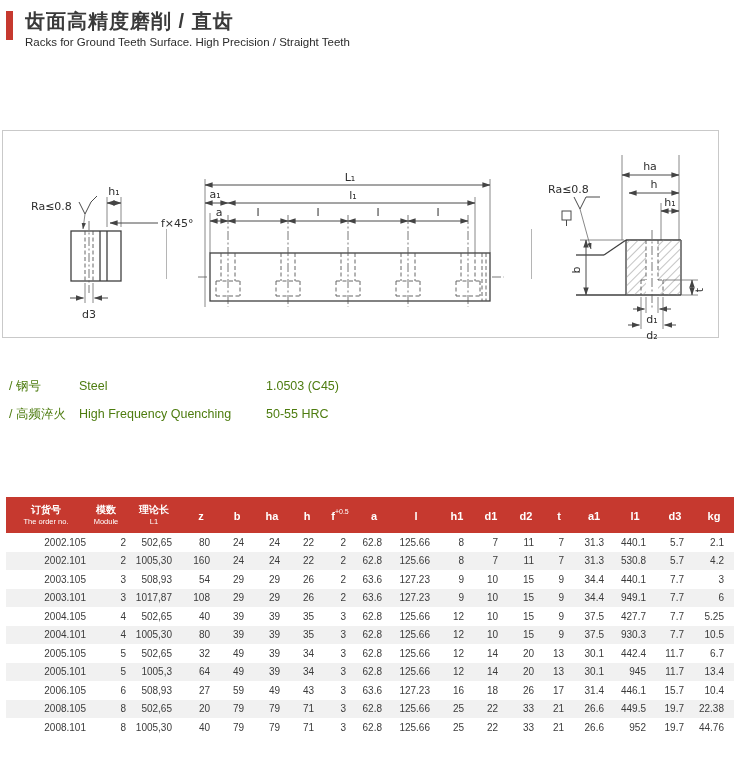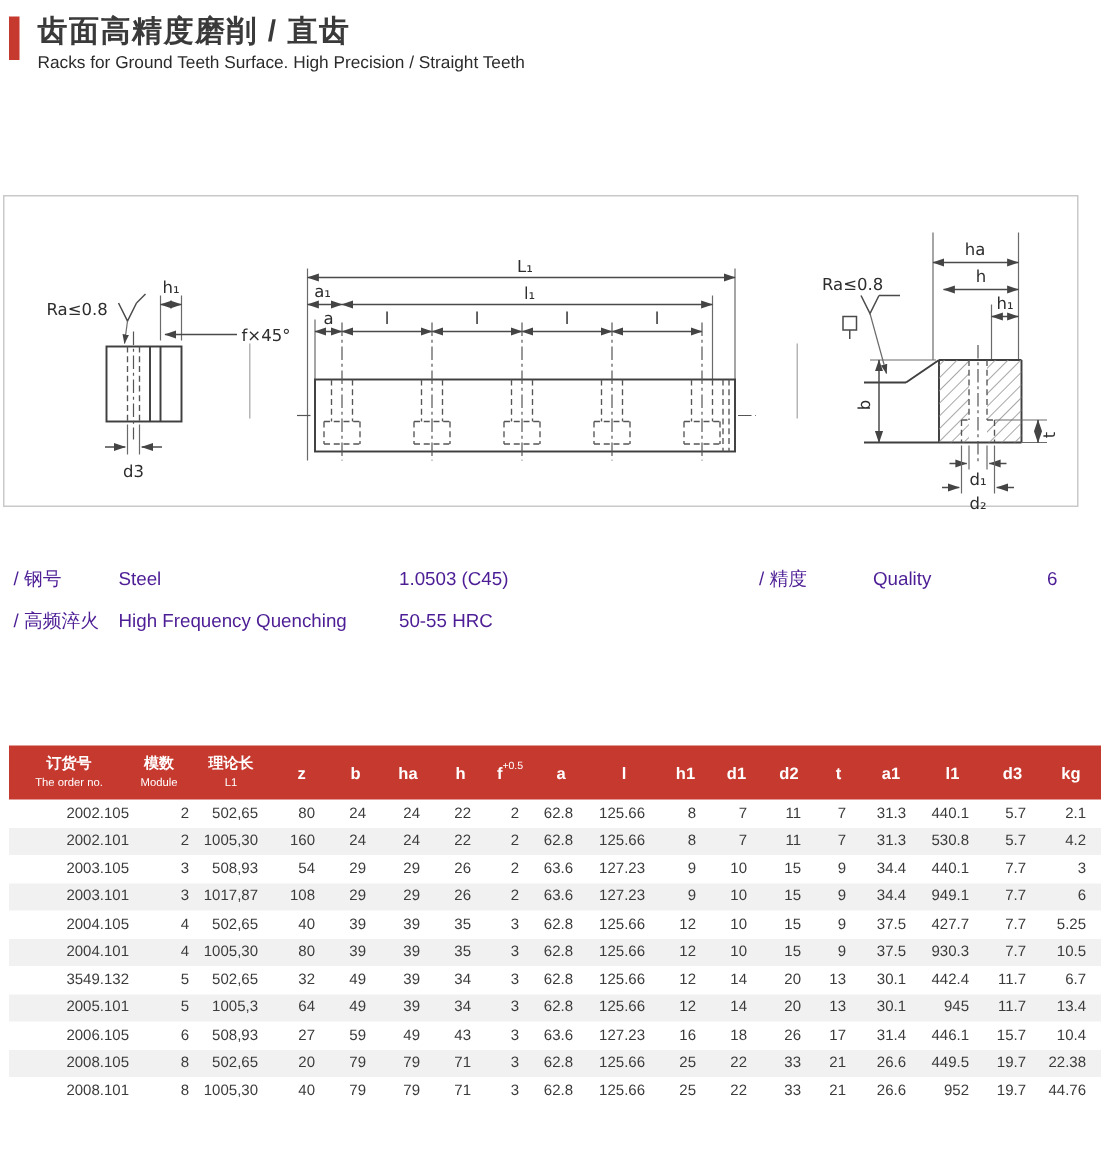--- a/index.html
+++ b/index.html
@@ -30,21 +30,21 @@
   .sep1{left:163px;top:98px;height:50px;}
   .sep2{left:528px;top:98px;height:50px;}
   svg text{font-family:"DejaVu Sans","Liberation Sans",sans-serif;font-size:11px;fill:#2e2e2e;}
   .dim{stroke:#4a4a4a;stroke-width:1;fill:none;}
   .thin{stroke:#6a6a6a;stroke-width:0.8;fill:none;}
   .solid{stroke:#3f3f3f;stroke-width:1.3;fill:none;}
   .dash{stroke:#555;stroke-width:0.9;fill:none;stroke-dasharray:4 2.5;}
   .cline{stroke:#555;stroke-width:0.8;fill:none;stroke-dasharray:9 2.5 2 2.5;}
 
   
-  .specs{position:absolute;left:0;top:372px;width:737px;font-size:12.5px;color:#4c1d95;}
+  .specs{position:absolute;left:0;top:372px;width:737px;font-size:12.5px;color:#4d7c0f;}
   .specs-grid{display:grid;grid-template-columns:492px 245px;}
   .spec-item{display:grid;height:28px;align-items:center;}
   .spec-item.l{grid-template-columns:70px 187px auto;padding-left:9px;}
   .spec-item.r{grid-template-columns:76px 116px auto;padding-left:14px;}
   .spec-zh{white-space:nowrap;}
   .spec-val{white-space:nowrap;}
 
   
   .tbl-wrap{position:absolute;left:6px;top:497px;width:727px;}
   table{border-collapse:collapse;table-layout:fixed;width:727px;}
@@ -222,25 +222,20 @@
           <span class="spec-en">Steel</span>
           <span class="spec-val">1.0503 (C45)</span>
         </div>
         <div class="spec-item l">
           <span class="spec-zh">/ 高频淬火</span>
           <span class="spec-en">High Frequency Quenching</span>
           <span class="spec-val">50-55 HRC</span>
         </div>
       </div>
       <div>
-        <div class="spec-item r">
-          <span class="spec-zh">/ 精度</span>
-          <span class="spec-en">Quality</span>
-          <span class="spec-val">6</span>
-        </div>
       </div>
     </div>
   </div>
 
   <div class="tbl-wrap">
     <table id="spec-table">
       <colgroup>
         <col style="width:80px">
           <col style="width:40px">
           <col style="width:56px">
@@ -406,21 +401,21 @@
             <td>12</td>
             <td>10</td>
             <td>15</td>
             <td>9</td>
             <td>37.5</td>
             <td>930.3</td>
             <td>7.7</td>
             <td>10.5</td>
           </tr>
           <tr>
-            <td class="c">3549.132</td>
+            <td class="c">2005.105</td>
             <td class="c">5</td>
             <td>502,65</td>
             <td>32</td>
             <td>49</td>
             <td>39</td>
             <td>34</td>
             <td>3</td>
             <td>62.8</td>
             <td>125.66</td>
             <td>12</td>

